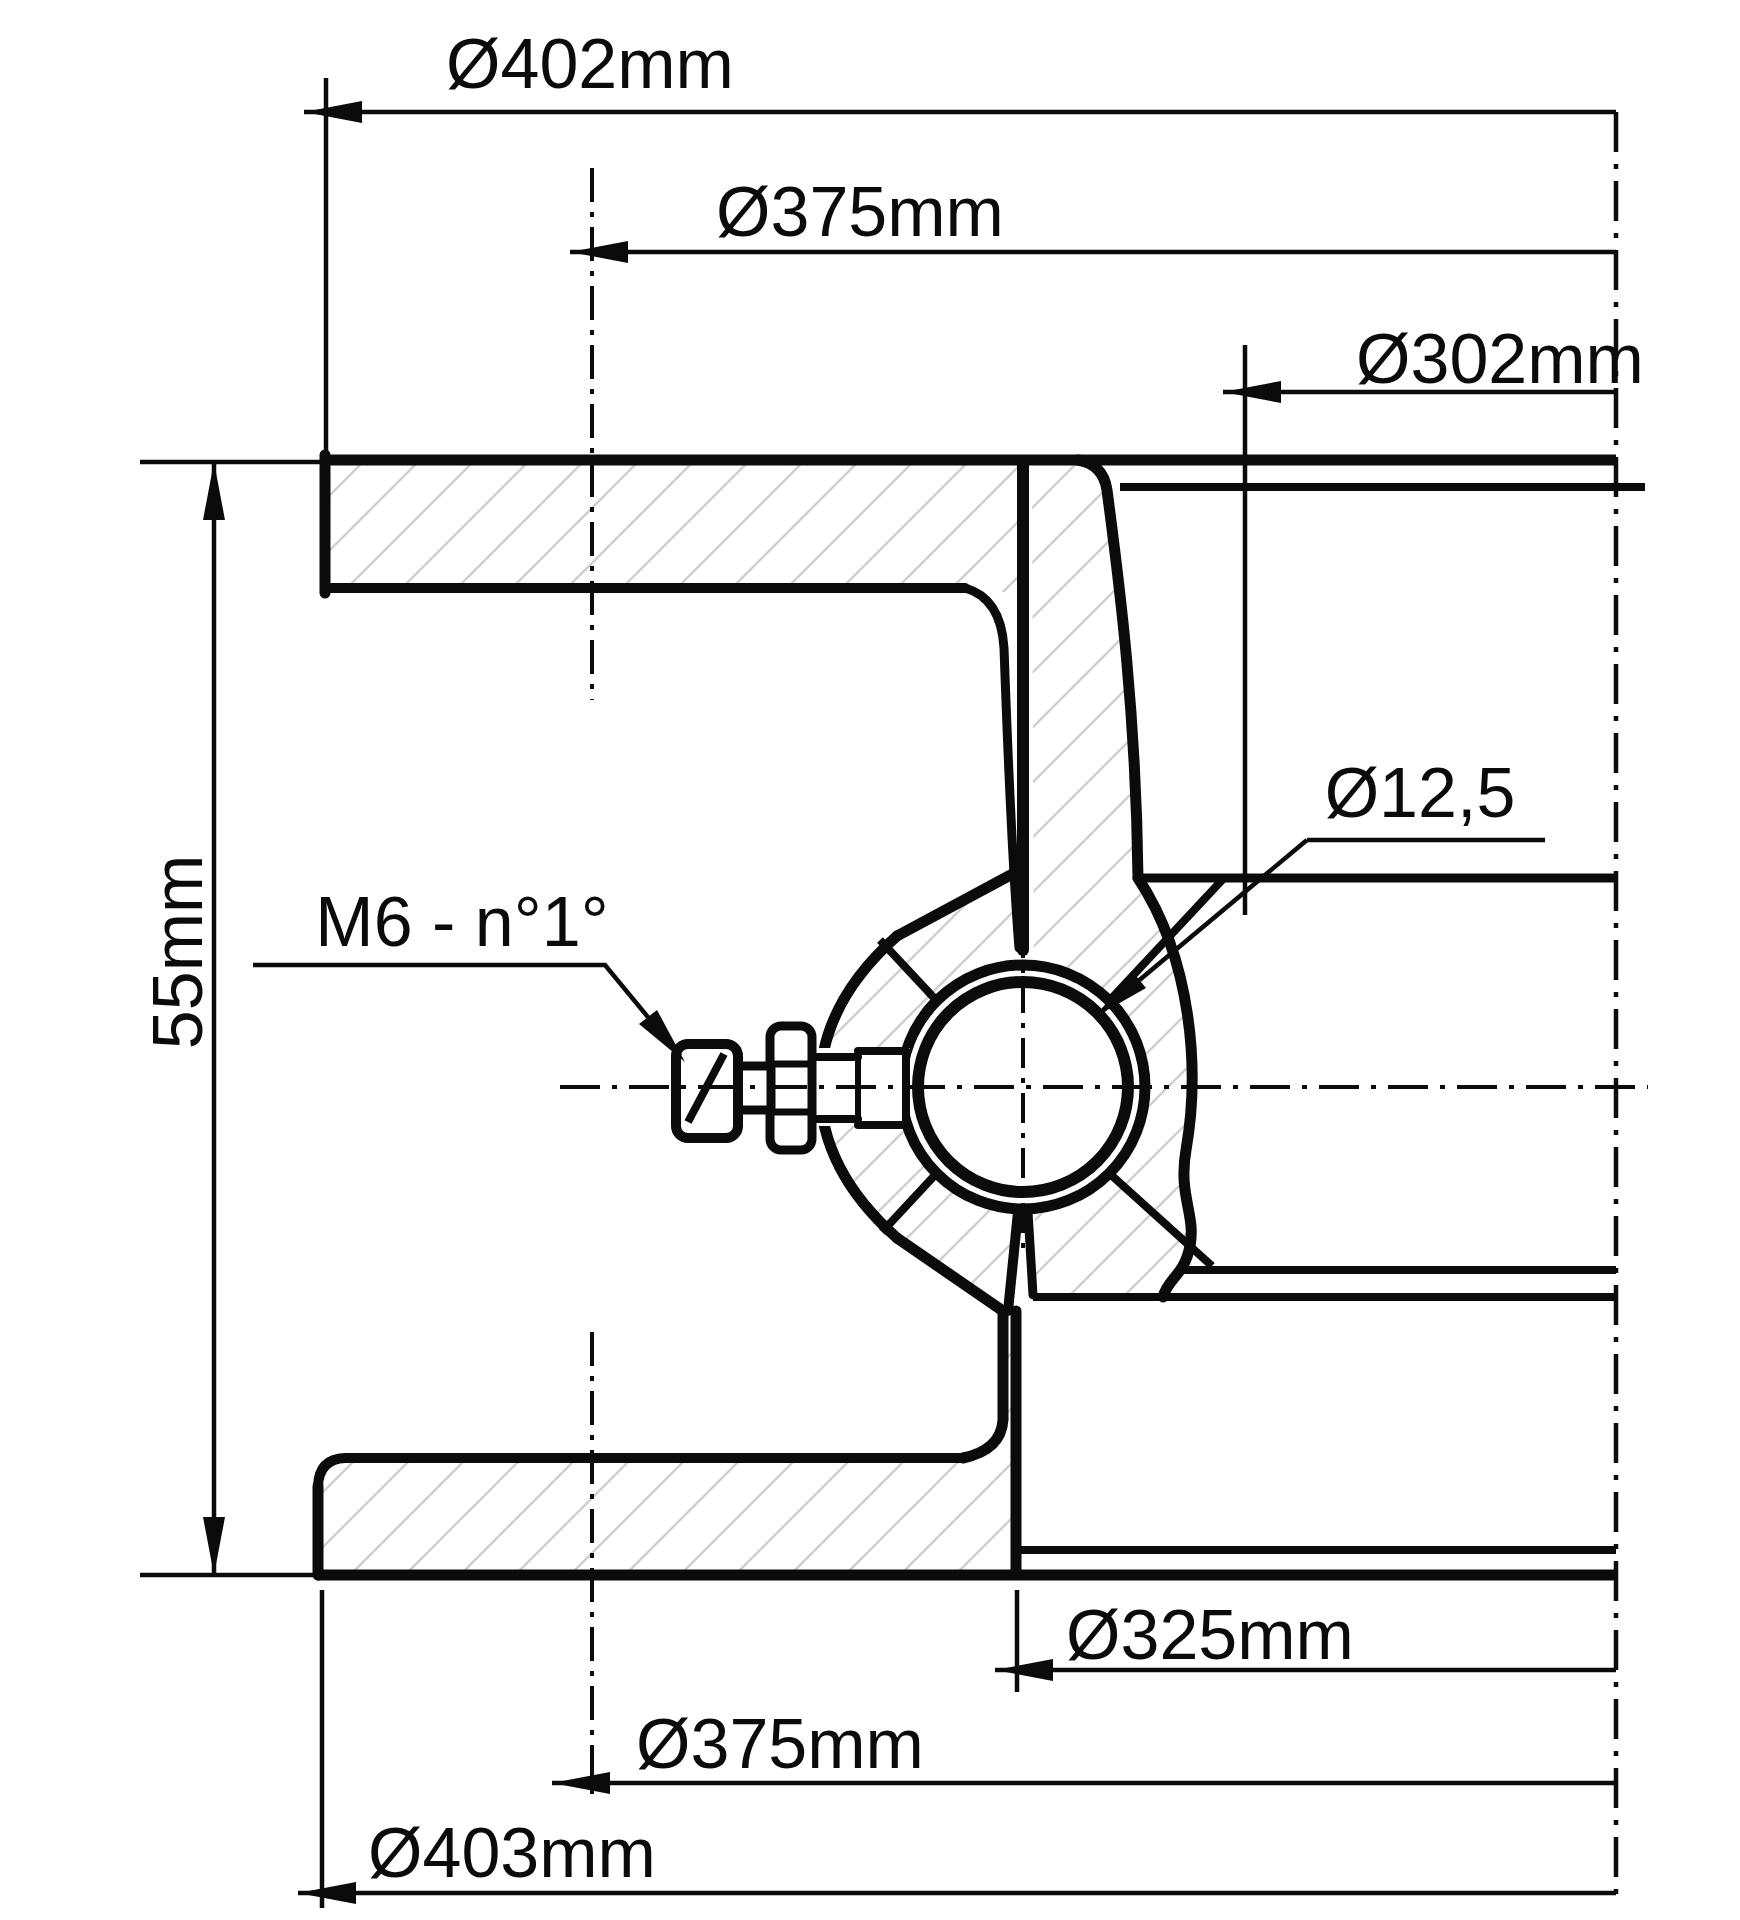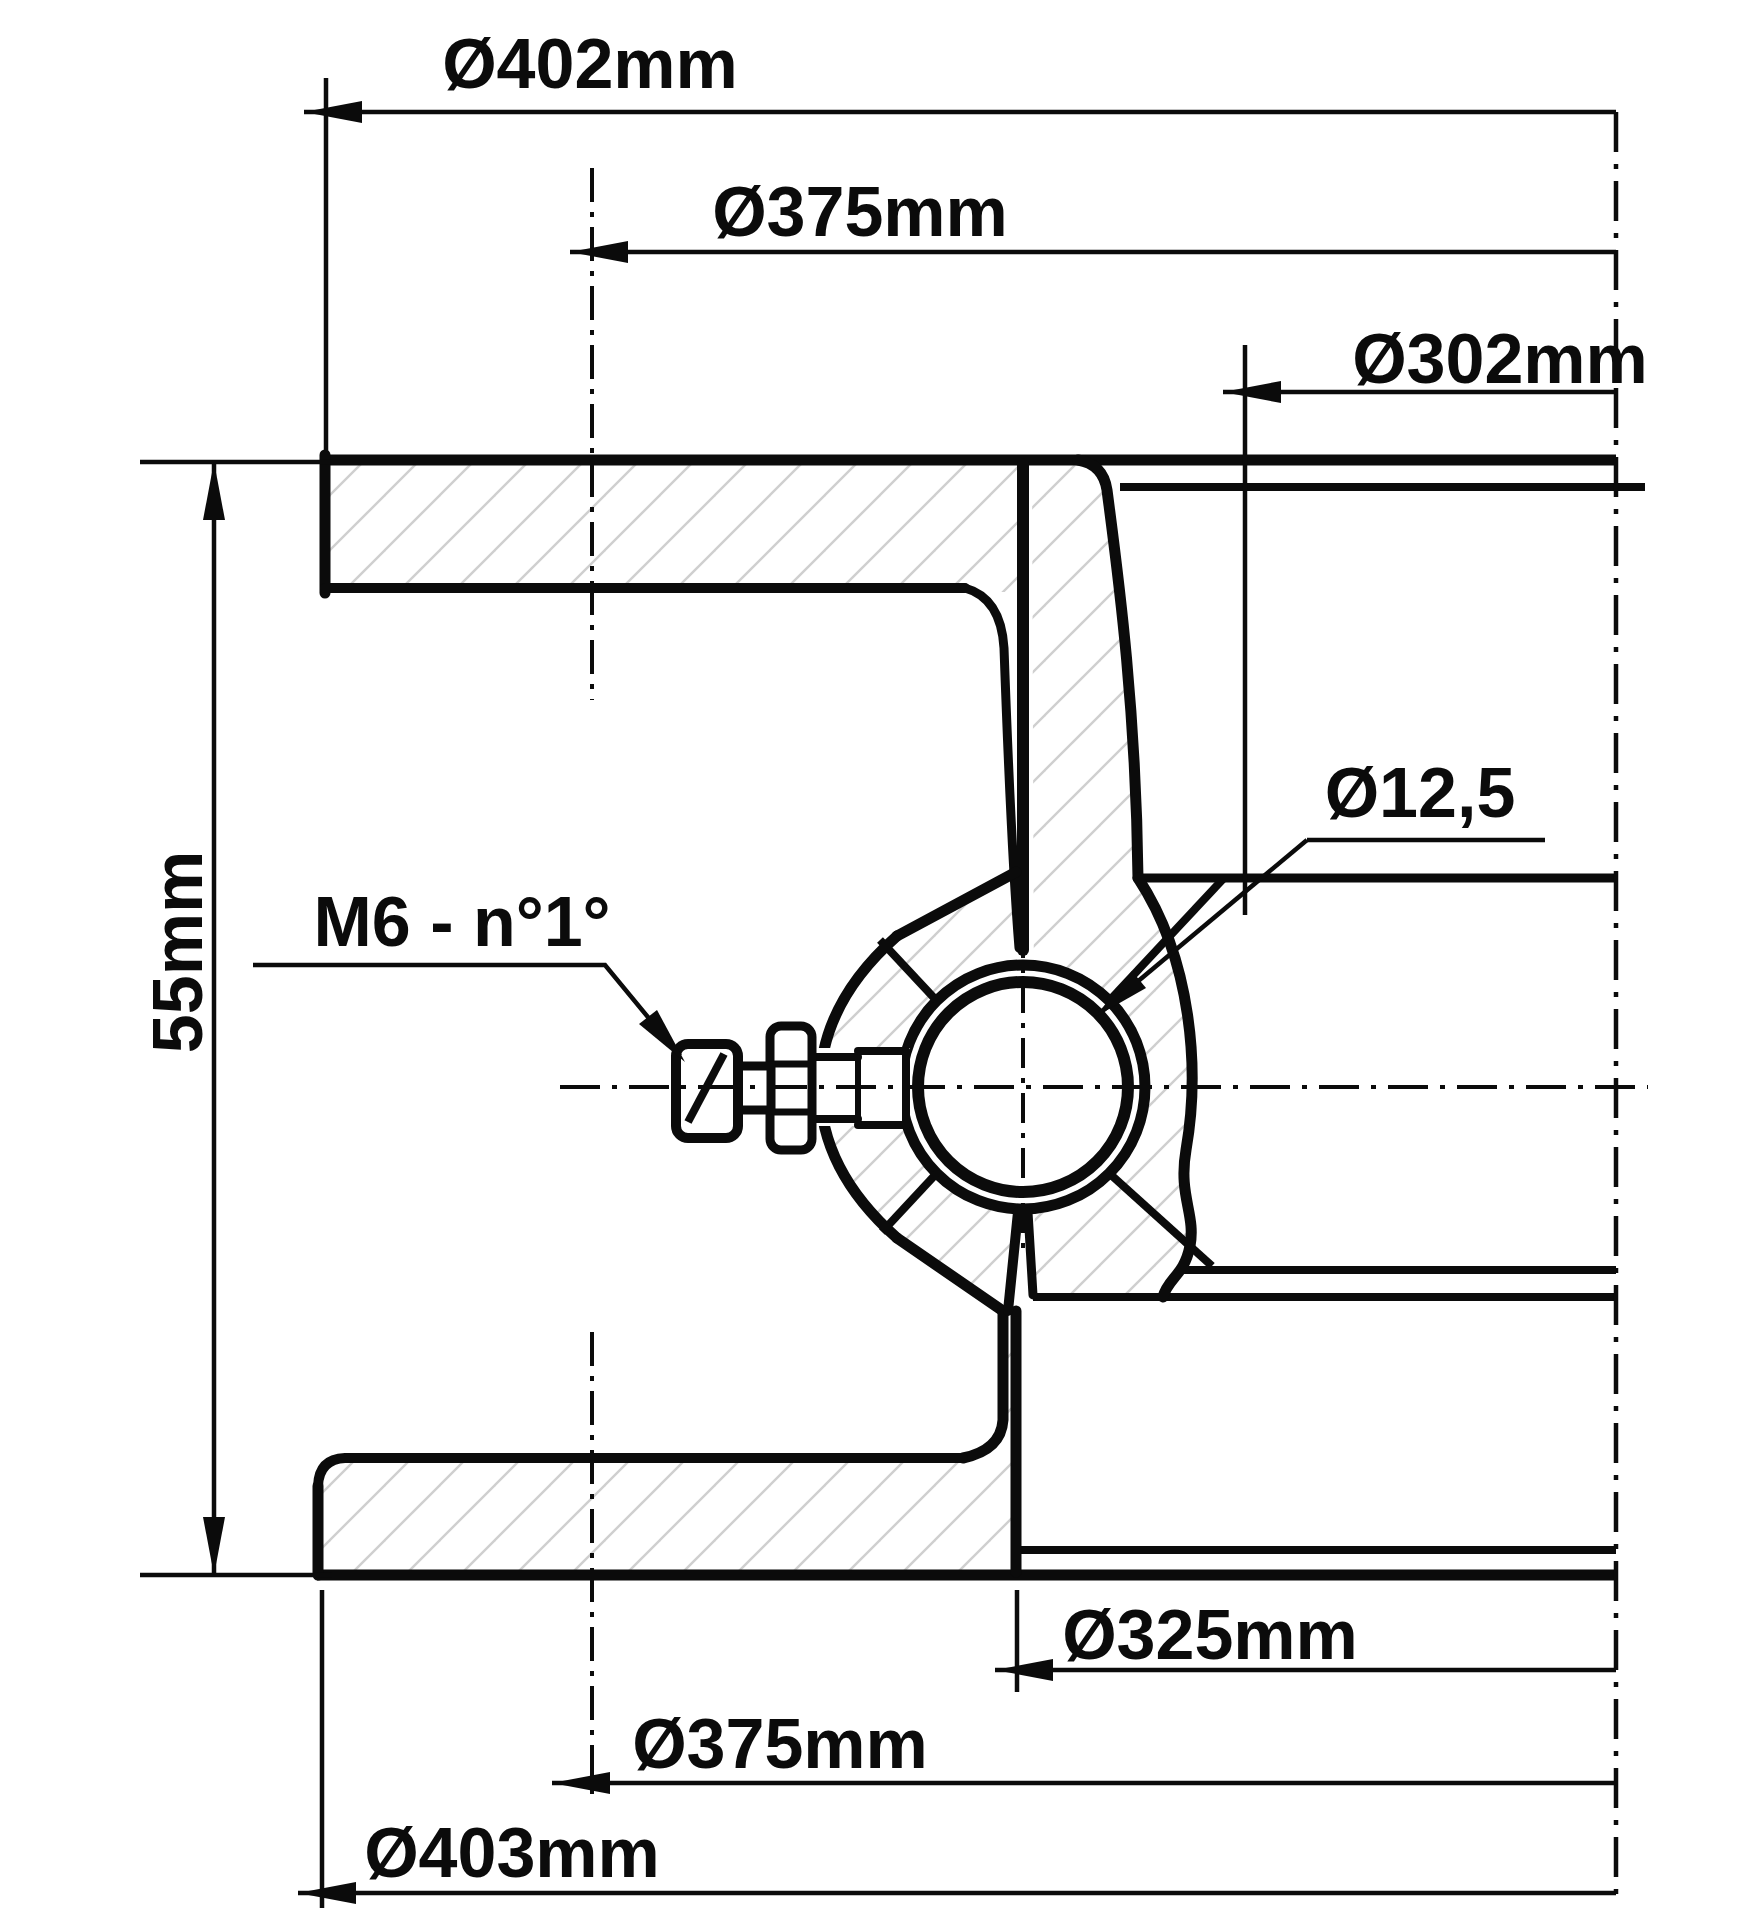--- a/index.html
+++ b/index.html
@@ -1,17 +1,17 @@
 <!DOCTYPE html>
 <html><head>
 <meta charset="utf-8">
 <style>
   html,body{margin:0;padding:0;background:#ffffff;}
   body{font-family:"Liberation Sans", sans-serif;}
-  .stage{width:1740px;height:1920px;position:relative;background:#fff;font-weight:bold;}
+  .stage{width:1740px;height:1920px;position:relative;background:#fff;}
   svg{display:block;}
   text{font-family:"Liberation Sans","DejaVu Sans",sans-serif;fill:#0b0b0b;}
   .dim-label{font-size:70px;}
 </style>
 </head>
 <body>
 
 <div class="stage">
 <svg width="1740" height="1920" viewBox="0 0 1740 1920">
   <defs>

